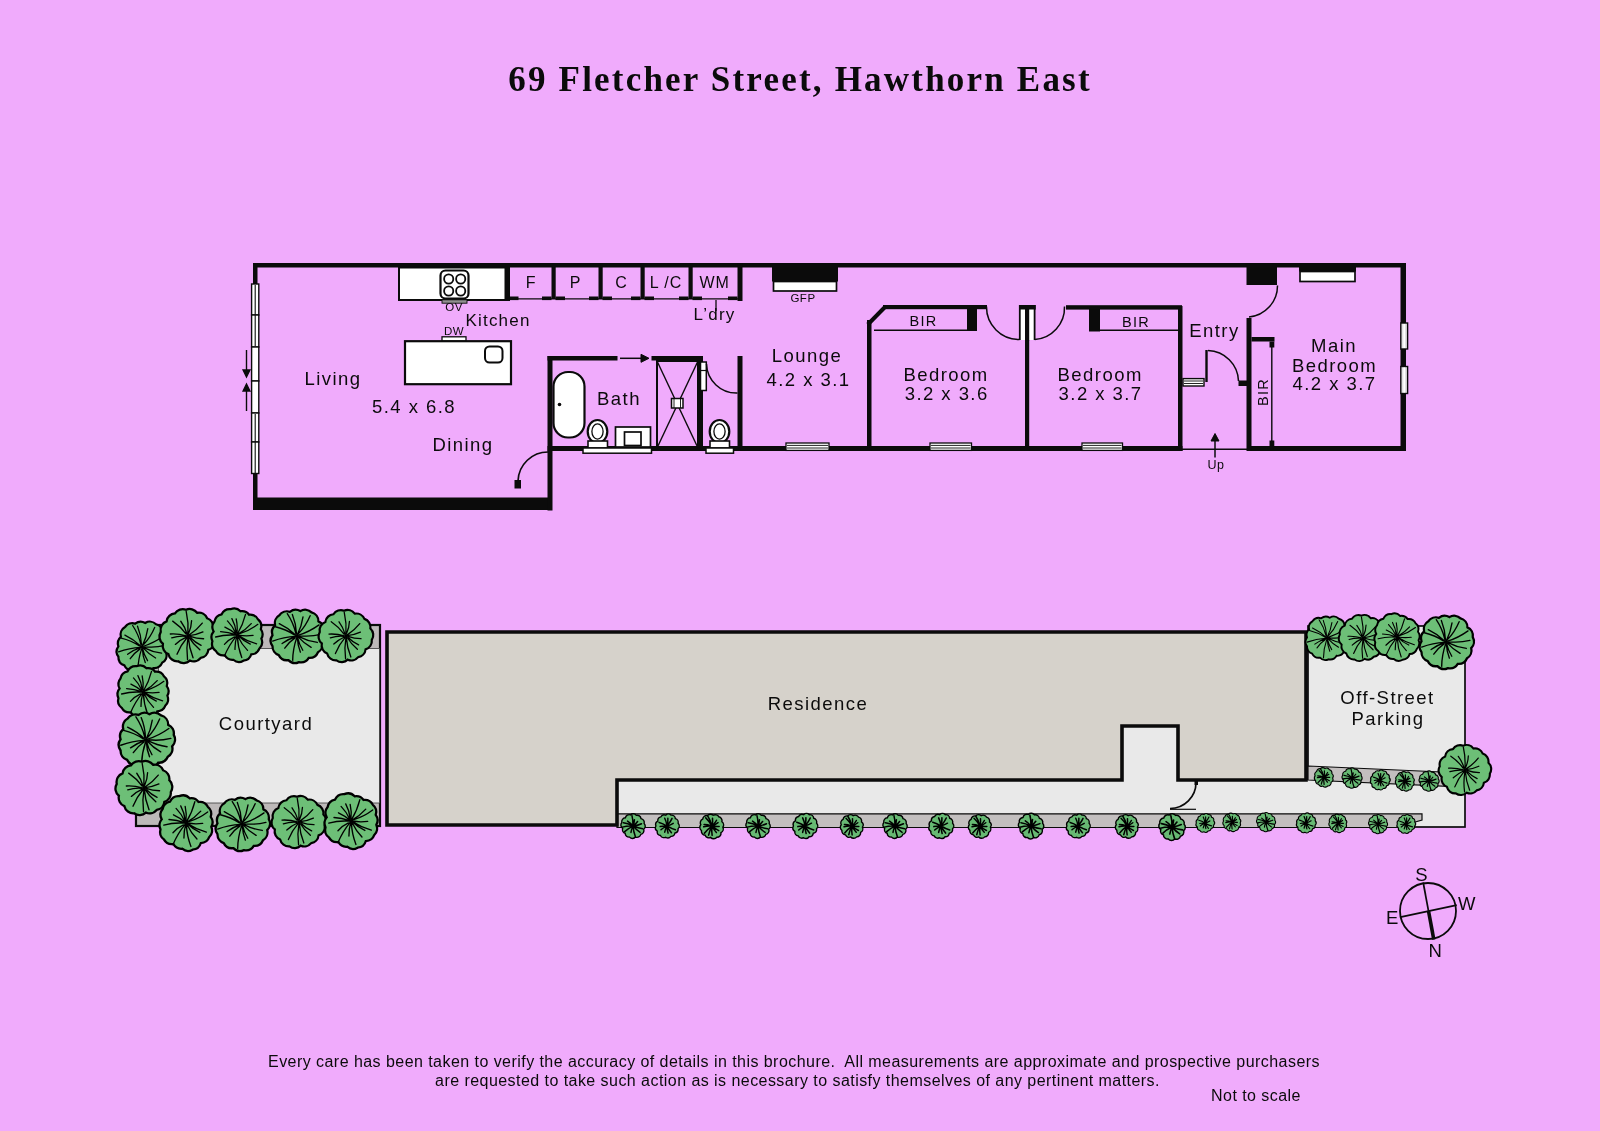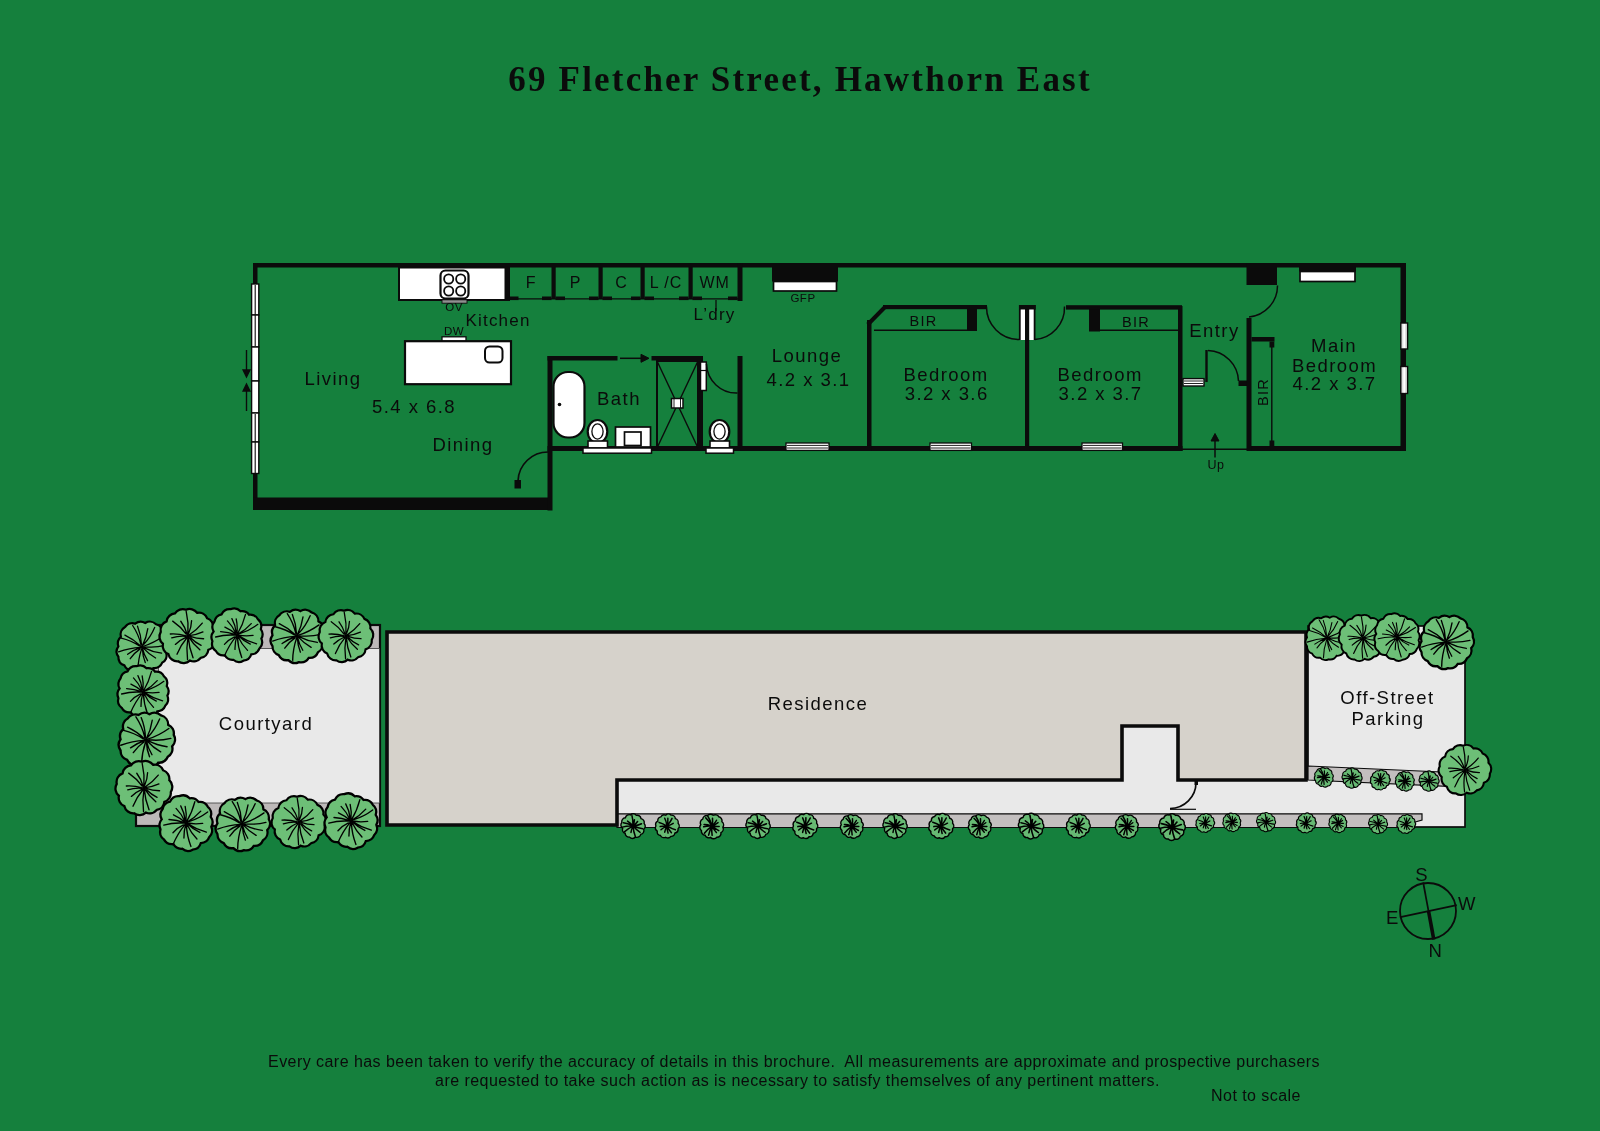--- a/index.html
+++ b/index.html
@@ -1,16 +1,16 @@
 <!DOCTYPE html>
 <html><head>
 <meta charset="utf-8">
 <style>
 html,body{margin:0;padding:0;background:#fff;}
-#page{position:relative;width:1600px;height:1131px;background:#15803d;overflow:hidden;}
+#page{position:relative;width:1600px;height:1131px;background:#f0abfc;overflow:hidden;}
 text{font-family:"Liberation Sans",sans-serif;fill:#0b0b0b;}
 .rm{font-size:18.5px;letter-spacing:1.45px;}
 .rm2{font-size:17px;letter-spacing:1.2px;}
 .bir{font-size:14.5px;letter-spacing:1.3px;}
 .cmp{font-size:18.5px;letter-spacing:0.5px;}
 .sm{font-size:11.5px;letter-spacing:0.5px;}
 .cb{font-size:16px;letter-spacing:0.9px;}
 </style>
 </head>
 <body>

